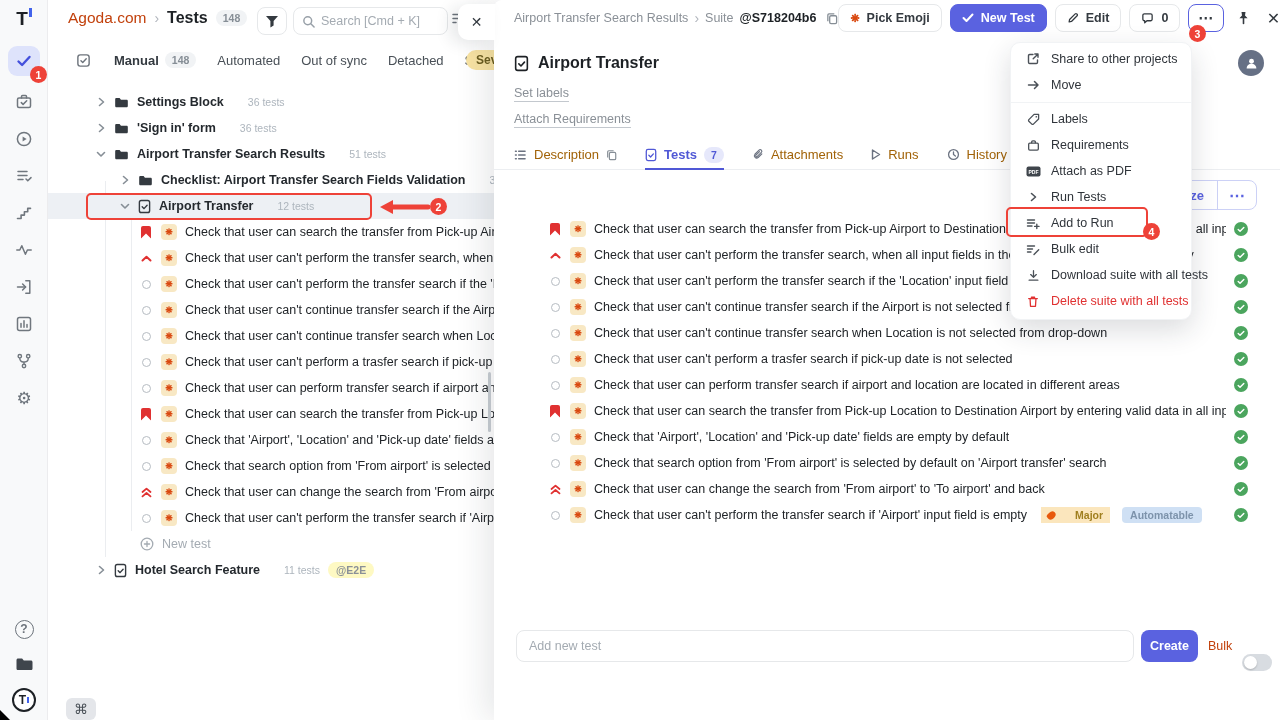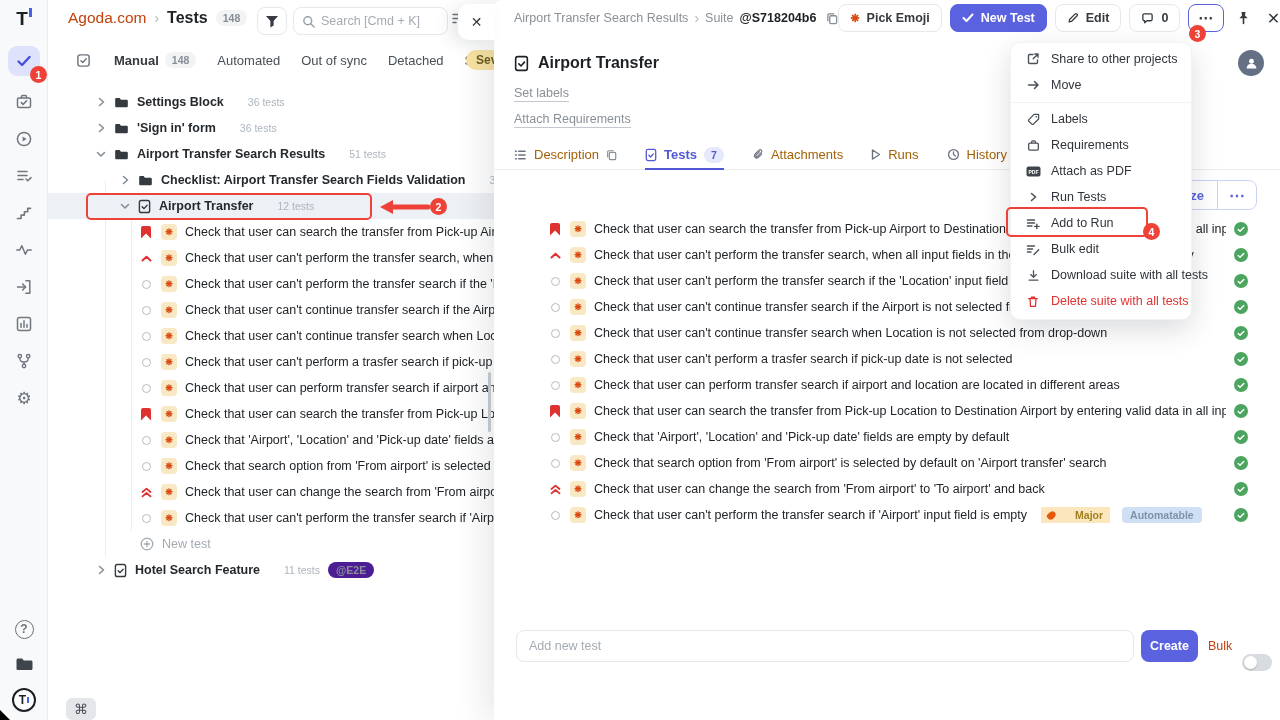--- a/index.html
+++ b/index.html
@@ -40,21 +40,21 @@
   .d0{padding-left:48px}.d1{padding-left:72px}.dt{padding-left:91px}
   .fname{font-weight:600;color:#24292e}
   .suite-row{background:#edf0f4}
   .gline{position:absolute;width:1px;background:#ebedf0}
   .chev{width:10px;display:flex;justify-content:center;flex:0 0 10px}
   .emoji{width:16px;height:16px;flex:0 0 16px;background:#f8e8c4;border-radius:4px;display:flex;align-items:center;justify-content:center;font-size:9px;color:#d9480f;font-weight:700}
   .pslot{width:14px;flex:0 0 14px;display:flex;justify-content:center}
   .p-normal{width:9px;height:9px;border:1.5px solid #b6bcc2;border-radius:50%}
   .p-blocker{width:10px;height:13px;background:#e03131;border-radius:2px 2px 1px 1px;clip-path:polygon(0 0,100% 0,100% 100%,50% 62%,0 100%)}
   .newtest{color:#a4abb2;font-size:12.5px}
-  .tree-badge{background:#4c1d95;color:#8a9097;font-size:10.5px;font-weight:600;border-radius:10px;padding:2px 8px}
+  .tree-badge{background:#fef9c3;color:#8a9097;font-size:10.5px;font-weight:600;border-radius:10px;padding:2px 8px}
   .tscroll{position:absolute;left:440px;top:372px;width:3px;height:60px;background:#c8cdd3;border-radius:2px}
   .cmdchip{position:absolute;left:18px;top:698px;width:30px;height:22px;background:#e4e6ea;border-radius:6px;display:flex;align-items:center;justify-content:center;font-size:14px;color:#495057}
   
   .box2{position:absolute;left:38px;top:193px;width:286px;height:27px;border:2.5px solid #ee4238;border-radius:5px;z-index:6;pointer-events:none}
   .arrow2{position:absolute;left:330px;top:199px;z-index:6}
   .badge2{left:382px;top:198px}
   
   #drawer{position:absolute;left:494px;top:0;width:786px;height:720px;background:#fff;box-shadow:-10px 0 30px rgba(31,36,48,.10);z-index:10;border-radius:8px 0 0 0}
   .xtab{position:absolute;left:-36px;top:4px;width:37px;height:36px;background:#fff;border-radius:10px 0 0 10px;box-shadow:-8px 3px 16px rgba(31,36,48,.10);display:flex;align-items:center;justify-content:center;font-size:14px;color:#343a40}
   .d-head{position:absolute;top:0;left:0;right:0;height:36px;display:flex;align-items:center;padding:0 14px 0 20px}

